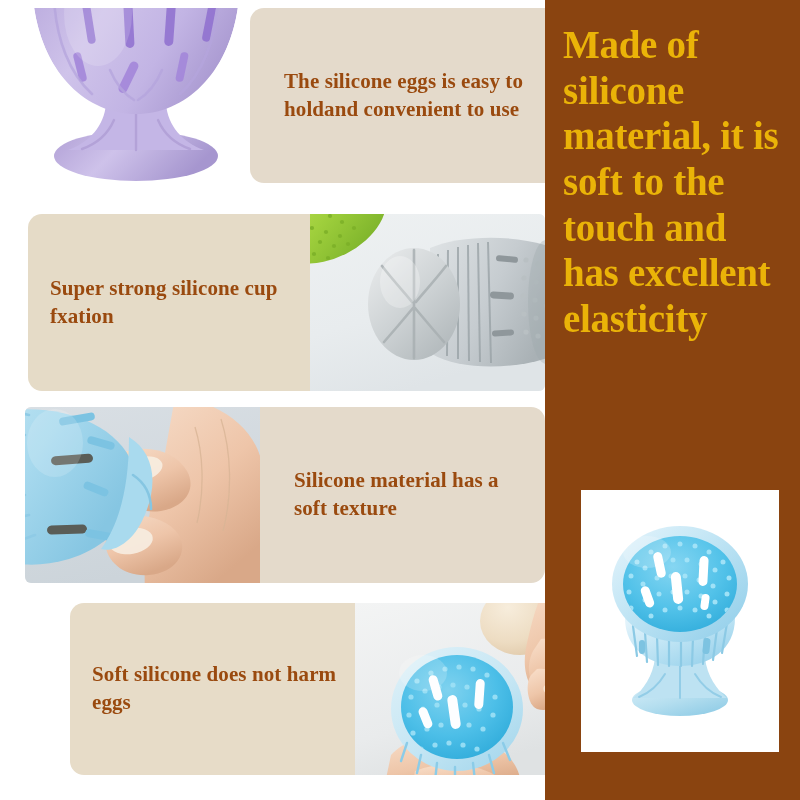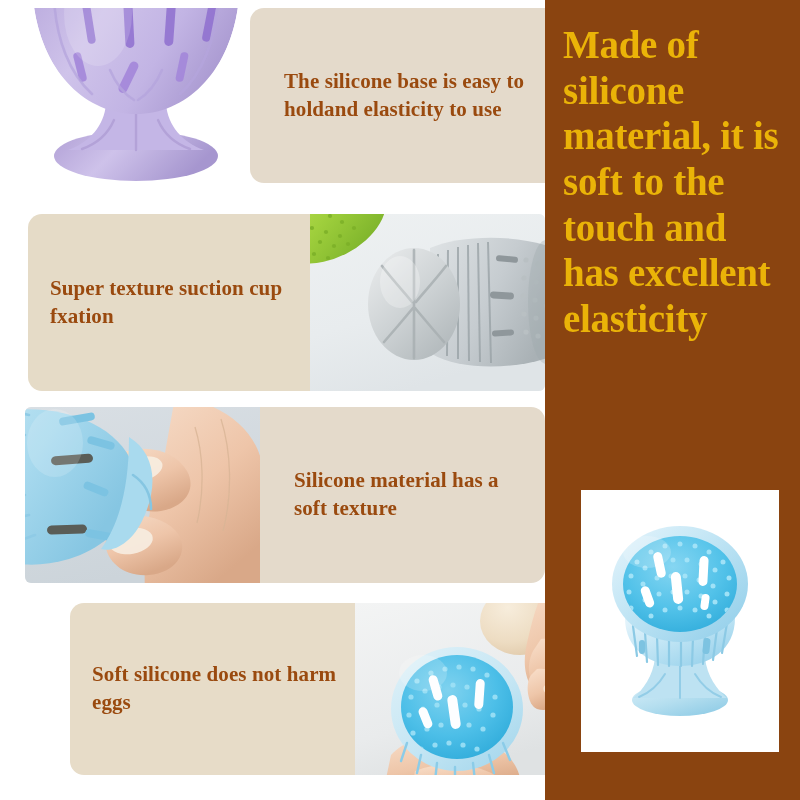--- a/index.html
+++ b/index.html
@@ -168,28 +168,28 @@
             <path d="M90 62 C96 76 104 86 114 92"></path>
             <path d="M142 62 C136 76 128 86 118 92"></path>
           </g>
 
           <ellipse cx="78" cy="6" rx="34" ry="52" fill="#ffffff" opacity="0.16"></ellipse>
         </g>
       </svg>
     </div>
 
     <div class="textbox">
-      <div class="caption">The silicone base is easy to holdand elasticity to use</div>
+      <div class="caption">The silicone eggs is easy to holdand convenient to use</div>
     </div>
   </div>
 
   <div class="section" id="section-2">
 
     <div class="textbox">
-      <div class="caption">Super texture suction cup fxation</div>
+      <div class="caption">Super strong silicone cup fxation</div>
     </div>
 
     <div class="photo">
       <svg viewBox="0 0 235 177" preserveAspectRatio="xMidYMid slice" aria-hidden="true">
         <defs>
           <linearGradient id="g2bg" x1="0" y1="0" x2="0.4" y2="1">
             <stop offset="0%" stop-color="#eef1f2"></stop>
             <stop offset="60%" stop-color="#e8ecee"></stop>
             <stop offset="100%" stop-color="#dfe4e7"></stop>
           </linearGradient>

